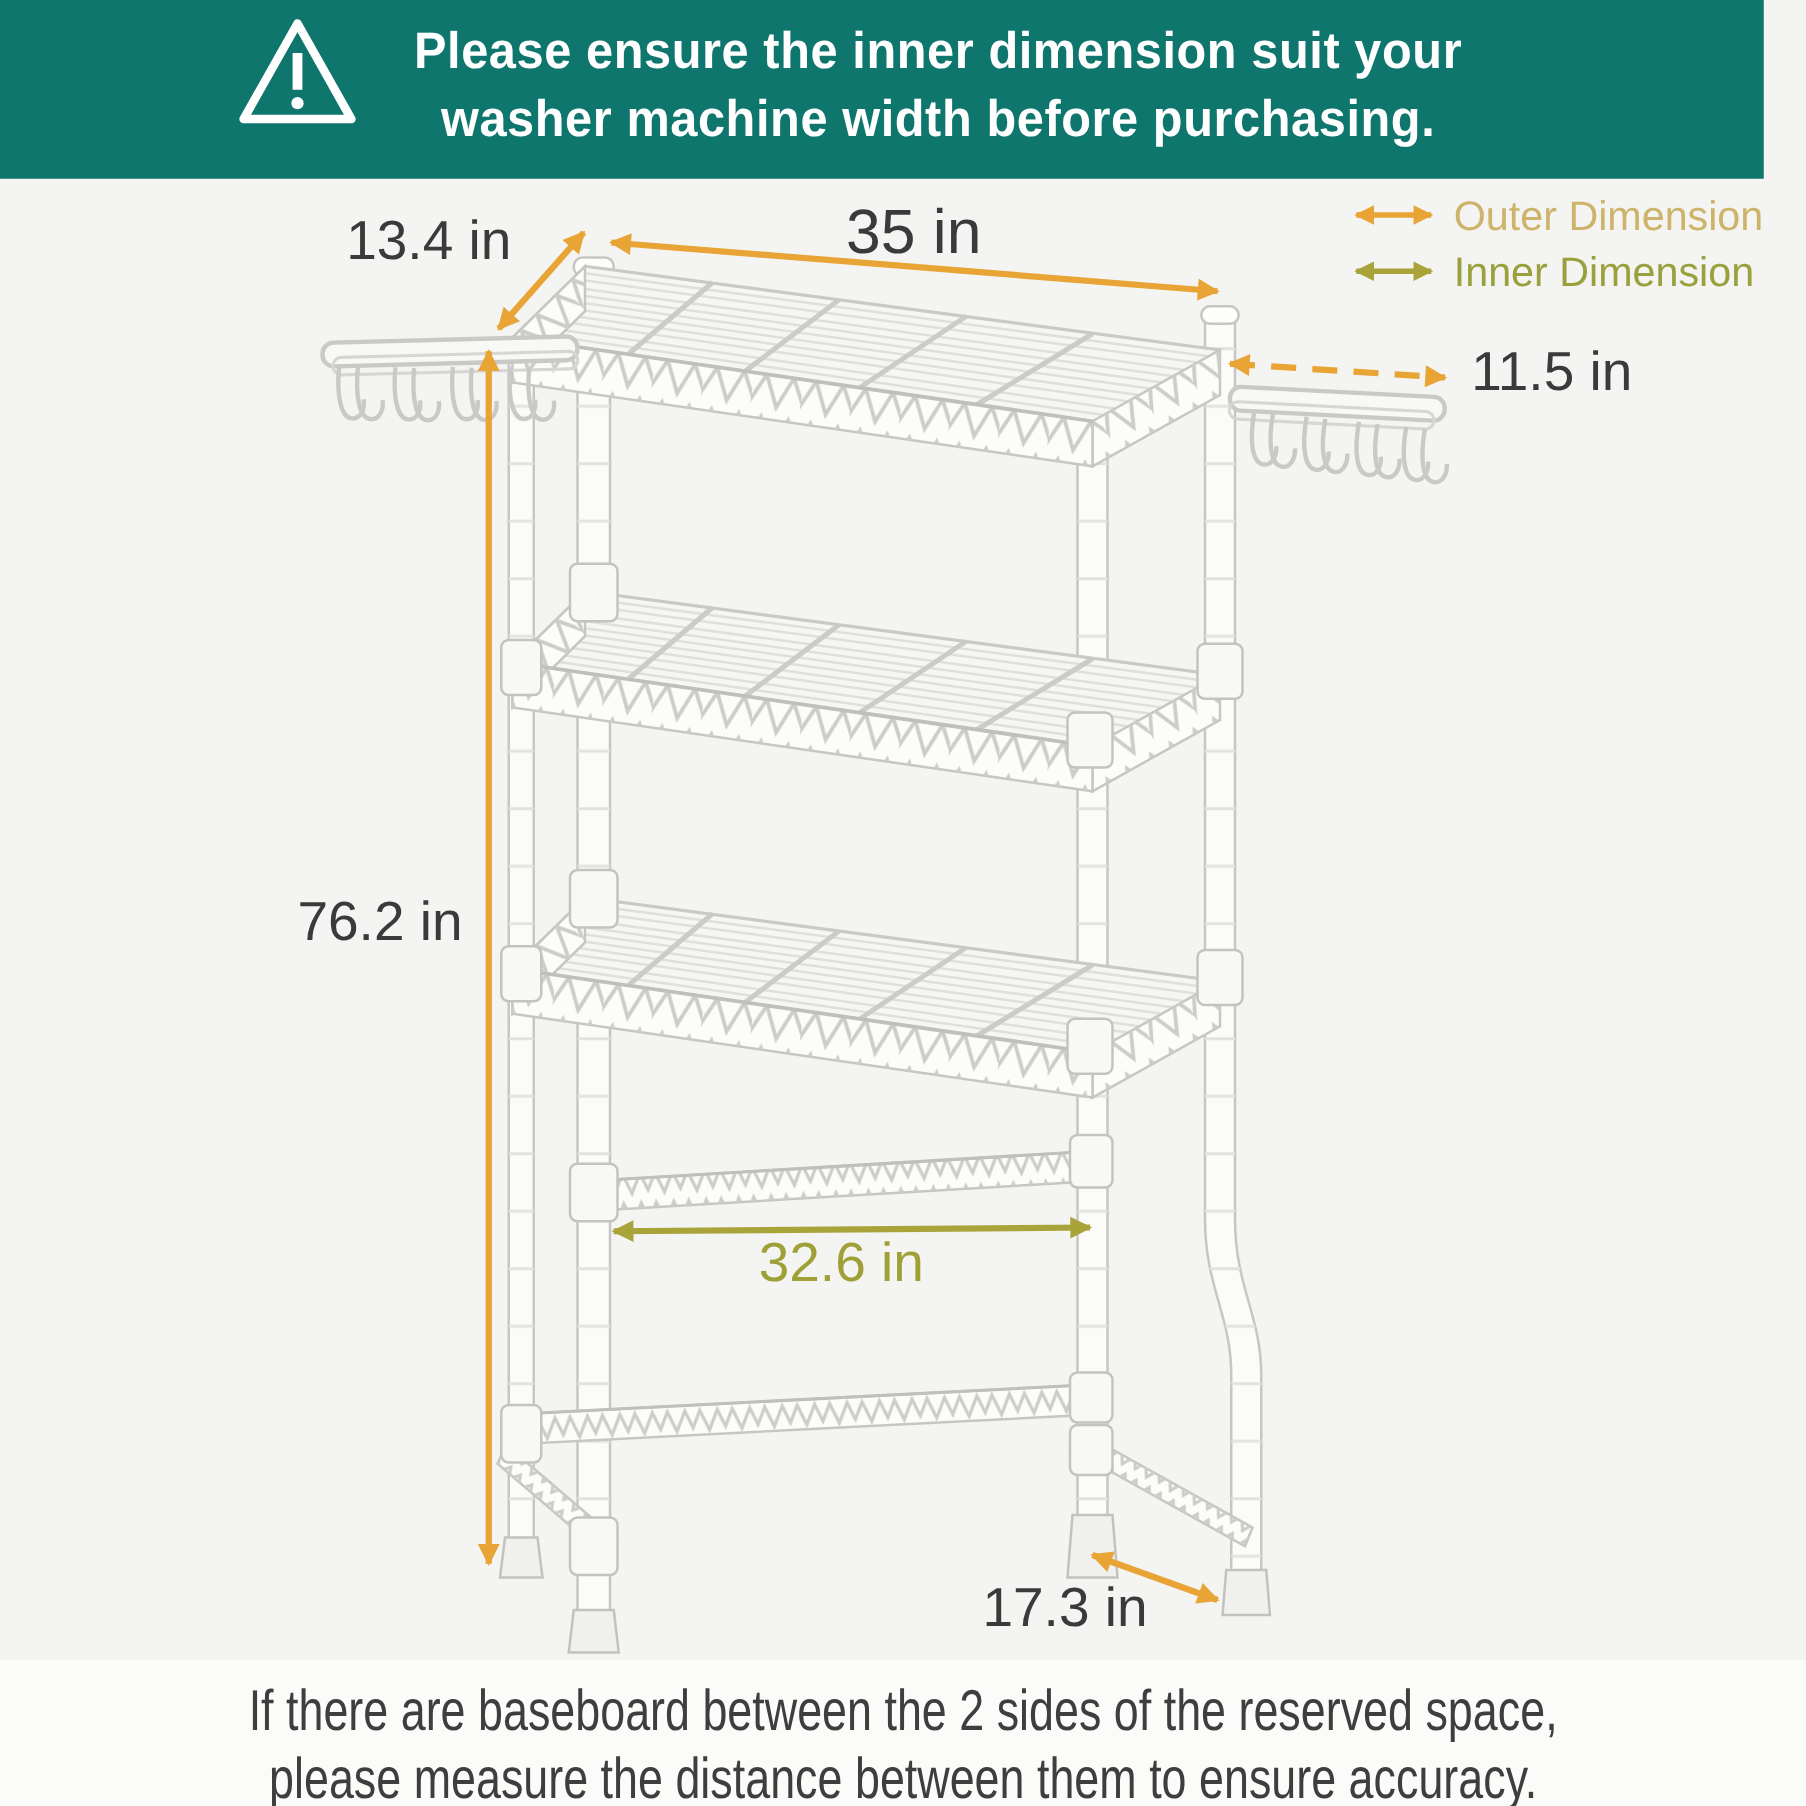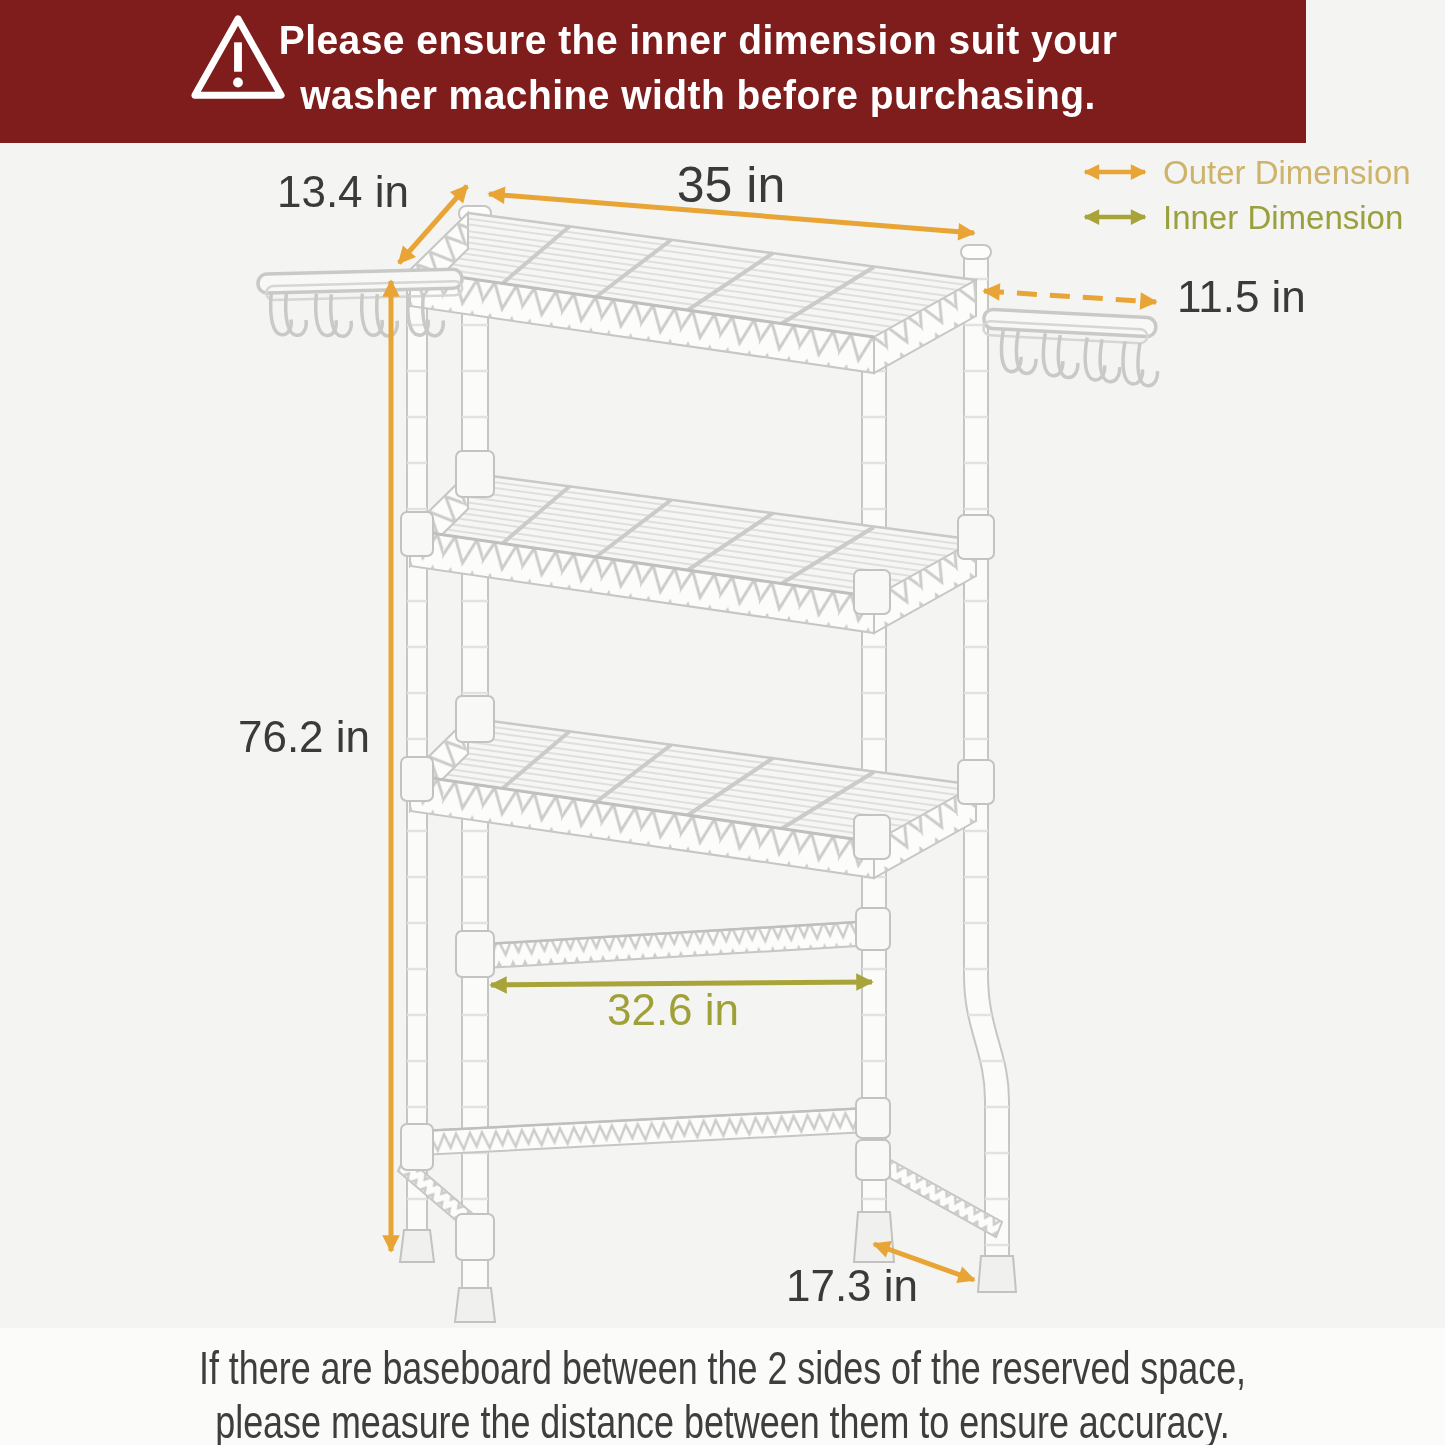--- a/index.html
+++ b/index.html
@@ -1,19 +1,19 @@
 <!DOCTYPE html>
 <html><head>
 <meta charset="utf-8">
 <style>
   html,body{margin:0;padding:0;background:#ffffff;}
   .page{position:relative;width:1445px;height:1445px;overflow:hidden;
         background:#f4f4f2;font-family:"Liberation Sans",sans-serif;}
   .scene{position:absolute;left:0;top:0;z-index:1;font-family:"Liberation Sans",sans-serif;}
-  .banner{position:absolute;left:0;top:0;width:1306px;height:143px;background:#7f1d1d;z-index:3;}
+  .banner{position:absolute;left:0;top:0;width:1411px;height:143px;background:#0f766e;z-index:3;}
   .warning-svg{position:absolute;left:189px;top:12px;}
   .banner-text{position:absolute;left:145px;right:55px;top:13px;color:#ffffff;
                font-weight:bold;font-size:41px;line-height:1.33;text-align:center;
                transform:scaleX(.95);transform-origin:center;letter-spacing:.5px;}
   .caption-strip{position:absolute;left:0;right:0;top:1328px;height:117px;background:#fbfbfa;z-index:2;}
   .caption{position:absolute;left:0;width:1445px;top:1342px;z-index:3;text-align:center;
            color:#3e3e3e;font-size:46px;line-height:1.17;
            transform:scaleX(.78);transform-origin:center;}
 </style>
 </head>

